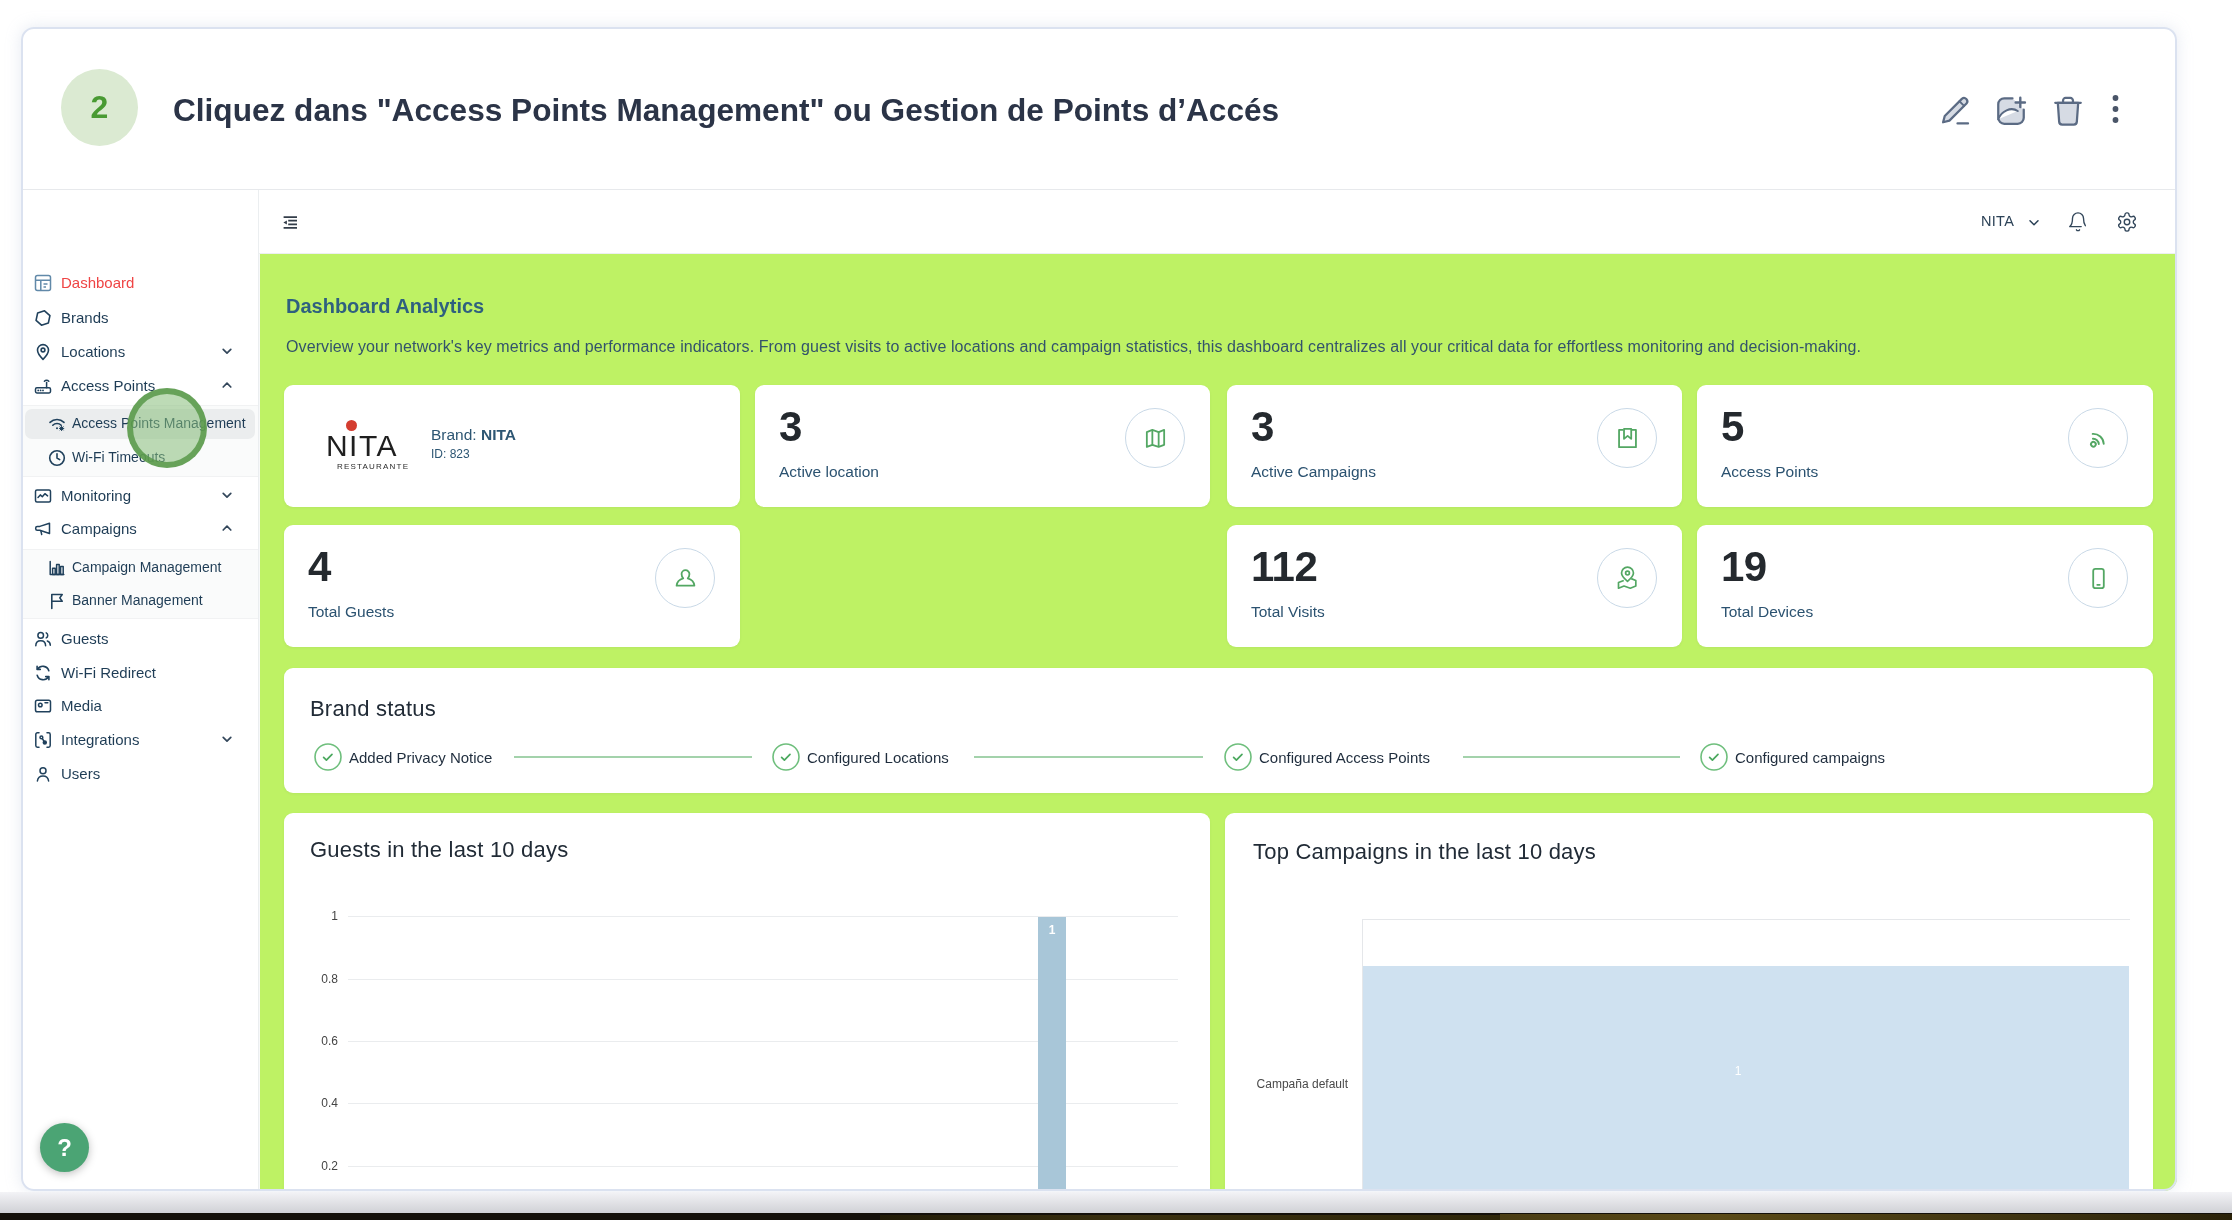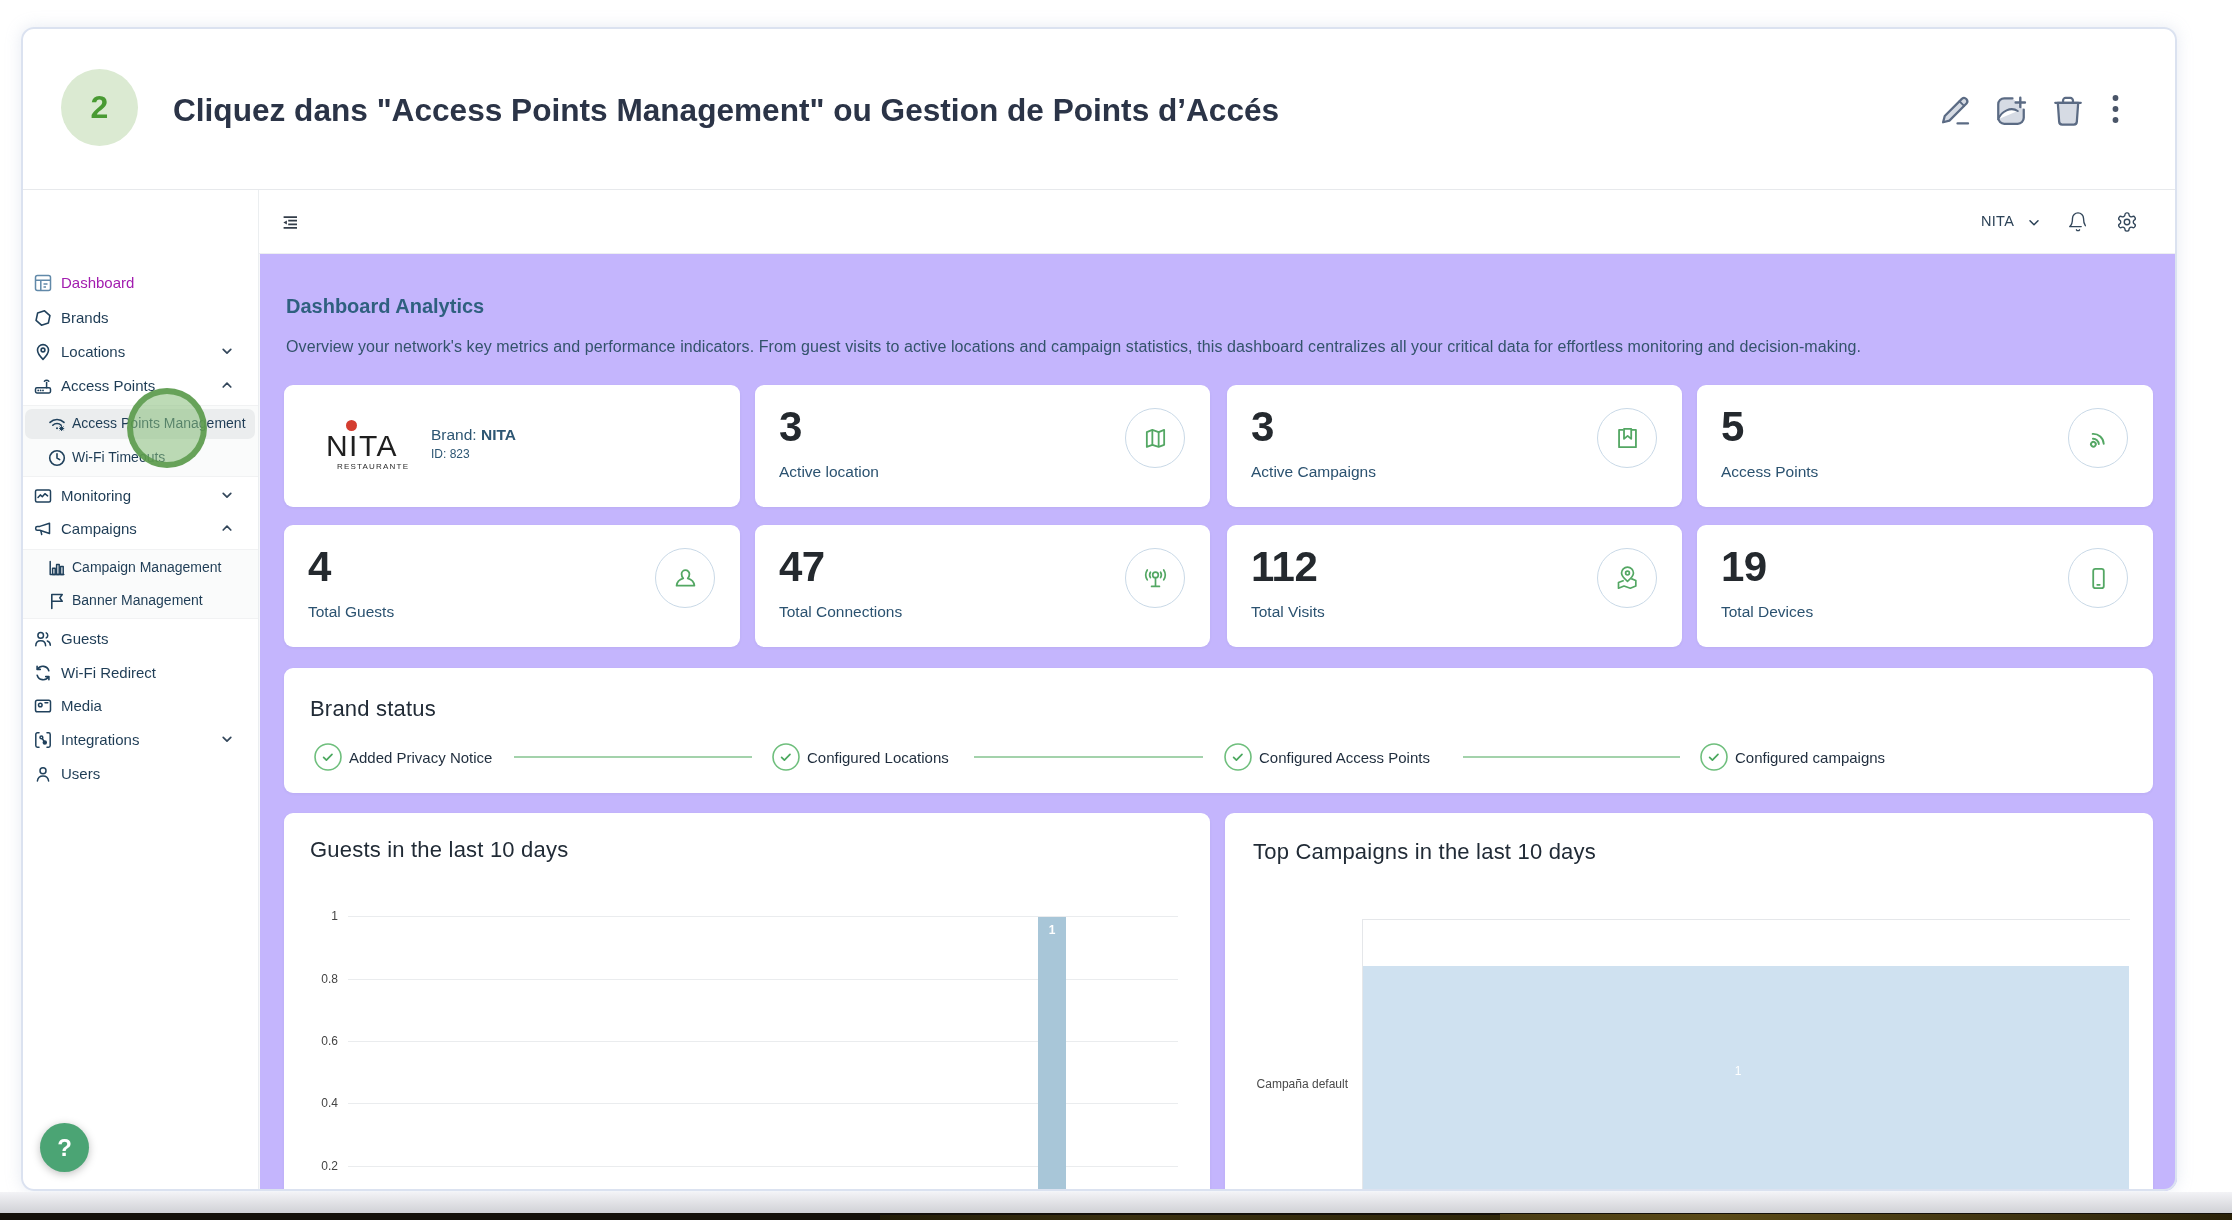--- a/index.html
+++ b/index.html
@@ -17,21 +17,21 @@
 .mi .ic{position:absolute;left:13px;top:8px;width:18px;height:18px}
 .mi .tx{position:absolute;left:40px;top:8px;font-size:15px;color:#1e3c55;white-space:nowrap}
 .mi .ch{position:absolute;right:24px;top:8px;width:16px;height:16px}
 .sub .ic{left:27px}
 .sub .tx{left:51px;font-size:14px}
 .grp{position:absolute;left:0;width:237px;background:#fafbfb;border-top:1px solid #f1f2f3;border-bottom:1px solid #f1f2f3}
 #pill{position:absolute;left:4px;width:230px;height:30px;background:#ebedee;border-radius:7px}
 
 #tbar{position:absolute;left:238px;top:0;width:1918px;height:64px;background:#fff;border-bottom:1px solid #edeff1}
 
-#main{position:absolute;left:239px;top:64px;width:1917px;height:938px;background:#c4b5fd}
+#main{position:absolute;left:239px;top:64px;width:1917px;height:938px;background:#bef264}
 .card{position:absolute;background:#fff;border-radius:9px;box-shadow:0 1px 3px rgba(40,50,70,.06)}
 .num{position:absolute;left:24px;top:18px;font-size:42px;font-weight:700;color:#24292e;letter-spacing:-.5px}
 .lbl{position:absolute;left:24px;top:78px;font-size:15.5px;color:#2b5270}
 .cic{position:absolute;right:25px;top:23px;width:60px;height:60px;border:1.5px solid #c9d9e7;border-radius:50%;display:flex;align-items:center;justify-content:center;background:#fff}
 .ctitle{position:absolute;font-size:22px;color:#212b36;white-space:nowrap;letter-spacing:.2px}
 .stlbl{position:absolute;font-size:15px;color:#1f2d3d;white-space:nowrap;top:81px}
 .stln{position:absolute;top:88px;height:1.5px;background:#a3d2ab}
 .ylab{position:absolute;font-size:12px;color:#444;text-align:right;width:36px}
 .grid{position:absolute;height:1px;background:#eaecee}
 
@@ -79,21 +79,21 @@
     <div id="side">
       <div class="grp" style="top:215px;height:72px"></div>
       <div class="grp" style="top:359px;height:70px"></div>
       <div id="pill" style="top:219px"></div>
       <div class="mi" style="top:76px">
         <svg class="ic" viewBox="0 0 18 18" fill="none" stroke="#6189a9" stroke-width="1.5" stroke-linejoin="round">
             <rect x="1.5" y="1.5" width="15" height="15" rx="2"></rect>
             <path d="M1.5 6.2h15M6.8 6.2V16.5"></path>
             <path d="M9.5 10h4M9.5 13h2.5" stroke-width="1.3"></path>
           </svg>
-        <span class="tx" style="color:#a21caf">Dashboard</span>
+        <span class="tx" style="color:#ef4444">Dashboard</span>
       </div>
       <div class="mi" style="top:111px">
         <svg class="ic" viewBox="0 0 18 18" fill="none" stroke="#20415c" stroke-width="1.6" stroke-linejoin="round">
             <path d="M9 1.7l6.3 3.6v7.4L9 16.3l-6.3-3.6V5.3z" transform="rotate(12 9 9)"></path>
           </svg>
         <span class="tx">Brands</span>
       </div>
       <div class="mi" style="top:145px">
         <svg class="ic" viewBox="0 0 18 18" fill="none" stroke="#20415c" stroke-width="1.6" stroke-linejoin="round">
             <path d="M9 1.6a5.5 5.5 0 0 1 5.5 5.5c0 3.9-5.5 9.3-5.5 9.3S3.5 11 3.5 7.1A5.5 5.5 0 0 1 9 1.6z"></path>
@@ -282,31 +282,20 @@
 
       <div class="card" style="left:24px;top:271px;width:456px;height:122px">
         <div class="num">4</div>
           <div class="lbl">Total Guests</div>
         <div class="cic">
             <svg width="27" height="27" viewBox="0 0 24 24" fill="none" stroke="#53a763" stroke-width="1.6" stroke-linejoin="round">
               <path d="M12 4.6a3.5 3.5 0 0 1 3.5 3.5c0 1.4-.6 2.8-1.5 3.7 3.6.9 5.6 3.1 5.9 6.6H4.1c.3-3.5 2.3-5.7 5.9-6.6-.9-.9-1.5-2.3-1.5-3.7A3.5 3.5 0 0 1 12 4.6z"></path>
             </svg>
           </div>
       </div>
-      <div class="card" style="left:495px;top:271px;width:455px;height:122px">
-        <div class="num">47</div>
-          <div class="lbl">Total Connections</div>
-        <div class="cic">
-            <svg width="27" height="27" viewBox="0 0 24 24" fill="none" stroke="#53a763" stroke-width="1.5" stroke-linecap="round">
-              <circle cx="12" cy="8.8" r="2.5"></circle>
-              <path d="M12 11.5V19M8.5 19h7"></path>
-              <path d="M4.7 4.4a8.2 8.2 0 0 0 0 8.8M7.5 6.4a4.6 4.6 0 0 0 0 4.8M19.3 4.4a8.2 8.2 0 0 1 0 8.8M16.5 6.4a4.6 4.6 0 0 1 0 4.8"></path>
-            </svg>
-          </div>
-      </div>
       <div class="card" style="left:967px;top:271px;width:455px;height:122px">
         <div class="num">112</div>
           <div class="lbl">Total Visits</div>
         <div class="cic">
             <svg width="27" height="27" viewBox="0 0 24 24" fill="none" stroke="#53a763" stroke-width="1.5" stroke-linejoin="round">
               <path d="M8.7 13.8 4 15.6v5l4.9-1.9 5.6 1.9 4.9-1.9v-5l-4.1-1.6"></path>
               <path d="M17.3 7.2c0 3-5.3 7.4-5.3 7.4S6.7 10.2 6.7 7.2a5.3 5.3 0 0 1 10.6 0z"></path>
               <circle cx="12" cy="7.2" r="1.7"></circle>
             </svg>
           </div>

